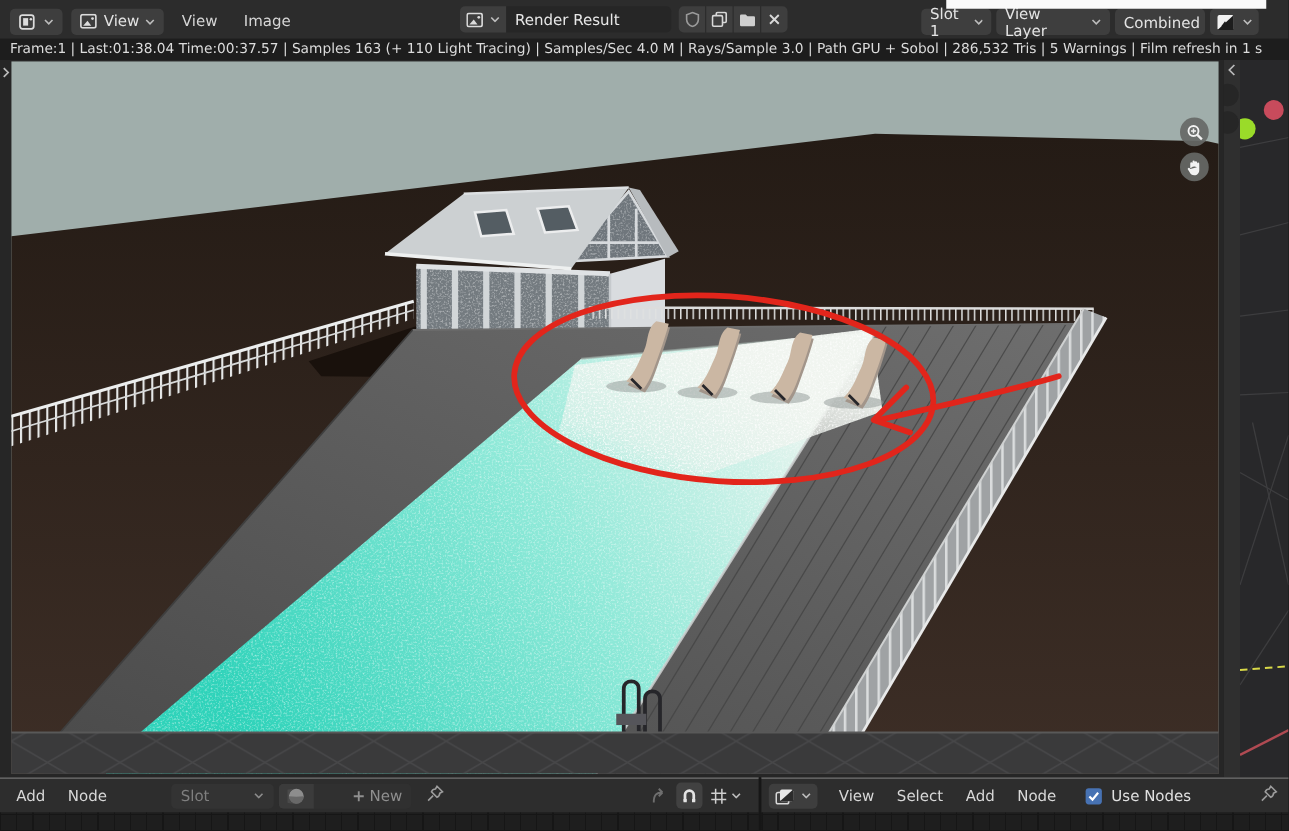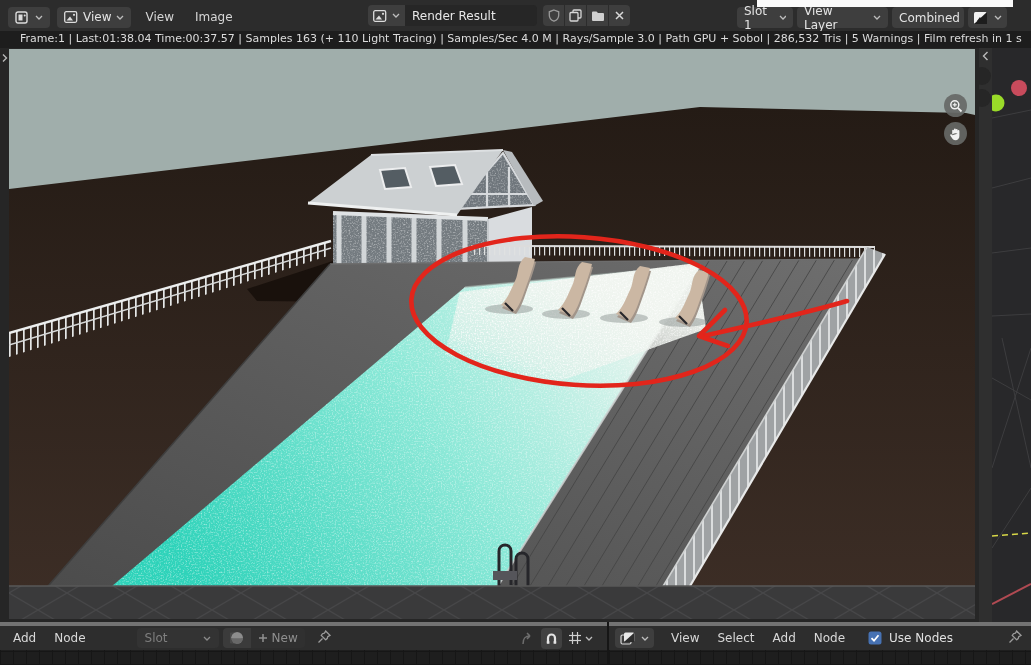--- a/index.html
+++ b/index.html
@@ -16,43 +16,43 @@
   .widget.joined-r { border-radius:0 4px 4px 0; }
   .widget.field { background:#262626; color:#e8e8e8; width:132px; }
   .menu-item { color:#d6d6d6; font-size:12px; padding:0 7px; height:24px; display:flex; align-items:center; border-radius:3px; }
   .iconbtn { width:21px; height:21px; background:#3e3e3e; display:inline-flex; align-items:center; justify-content:center; }
   .btn-group { display:inline-flex; gap:1px; }
   .btn-group .iconbtn:first-child { border-radius:4px 0 0 4px; }
   .btn-group .iconbtn:last-child { border-radius:0 4px 4px 0; }
   .iconbtn.single { border-radius:4px; }
 
   
-  .status-bar { position:absolute; left:0; top:31px; width:1031px; height:17px; background:#1d1d1d; color:#dcdcdc; font-size:11px; line-height:16px; padding-left:20px; white-space:nowrap; overflow:hidden; }
+  .status-bar { position:absolute; left:0; top:31px; width:1031px; height:17px; background:#1d1d1d; color:#dcdcdc; font-size:11px; line-height:16px; padding-left:8px; white-space:nowrap; overflow:hidden; }
 
   
   .image-editor { position:absolute; left:0; top:48px; width:979px; height:574px; background:#262626; }
   .render-svg { position:absolute; left:9px; top:1px; }
   .tb-toggle { position:absolute; left:0px; top:2px; width:9px; height:16px; display:flex; align-items:center; justify-content:center; }
   .overlay-btn { position:absolute; width:23px; height:23px; border-radius:50%; background:rgba(102,104,102,0.92); display:flex; align-items:center; justify-content:center; }
   .overlay-zoom { left:944px; top:46px; }
   .overlay-pan  { left:944px; top:74px; }
 
   
   .right-band { position:absolute; left:979px; top:48px; width:13px; height:574px; background:#2f2f2f; }
   .viewport-sliver { position:absolute; left:992px; top:48px; width:39px; height:574px; background:#28282a; overflow:hidden; }
 
   
-  .bot-header { position:absolute; top:622px; height:28px; background:#2d2d2d; border-top:4px solid #737373; display:flex; align-items:center; }
+  .bot-header { position:absolute; top:622px; height:28px; background:#2d2d2d; border-top:1px solid #737373; display:flex; align-items:center; }
   .bot-left  { left:0; width:607px; }
   .bot-right { left:609px; width:422px; }
   .v-div { position:absolute; left:607px; top:622px; width:2px; height:43px; background:#161616; }
   .menu-sm { color:#d8d8d8; font-size:12px; padding:0 9px; }
   .dd { display:inline-flex; align-items:center; height:20px; background:#333333; border-radius:4px; padding:0 8px; font-size:12px; }
   .dd .ph { color:#7f7f7f; }
-  .pill-group { display:inline-flex; align-items:center; height:20px; background:#303030; border-radius:4px; overflow:hidden; }
+  .pill-group { display:inline-flex; align-items:center; height:20px; background:#303030; border-radius:4px; overflow:hidden;gap:24px; }
   .pill-group .seg { display:inline-flex; align-items:center; height:20px; padding:0 7px; gap:4px; }
   .seg.iconseg { background:#3b3b3b; }
   .newtxt { color:#8f8f8f; font-size:12px; }
   .chkrow { display:inline-flex; align-items:center; gap:7px; }
   .chk-label { color:#e0e0e0; font-size:12px; }
 
   
   .grid-strip { position:absolute; top:650px; height:15px; background:#1e1e1e;
      background-image: repeating-linear-gradient(90deg, #161616 0 1px, transparent 1px 13px),
                        repeating-linear-gradient(0deg, #161616 0 1px, transparent 1px 13px); }

